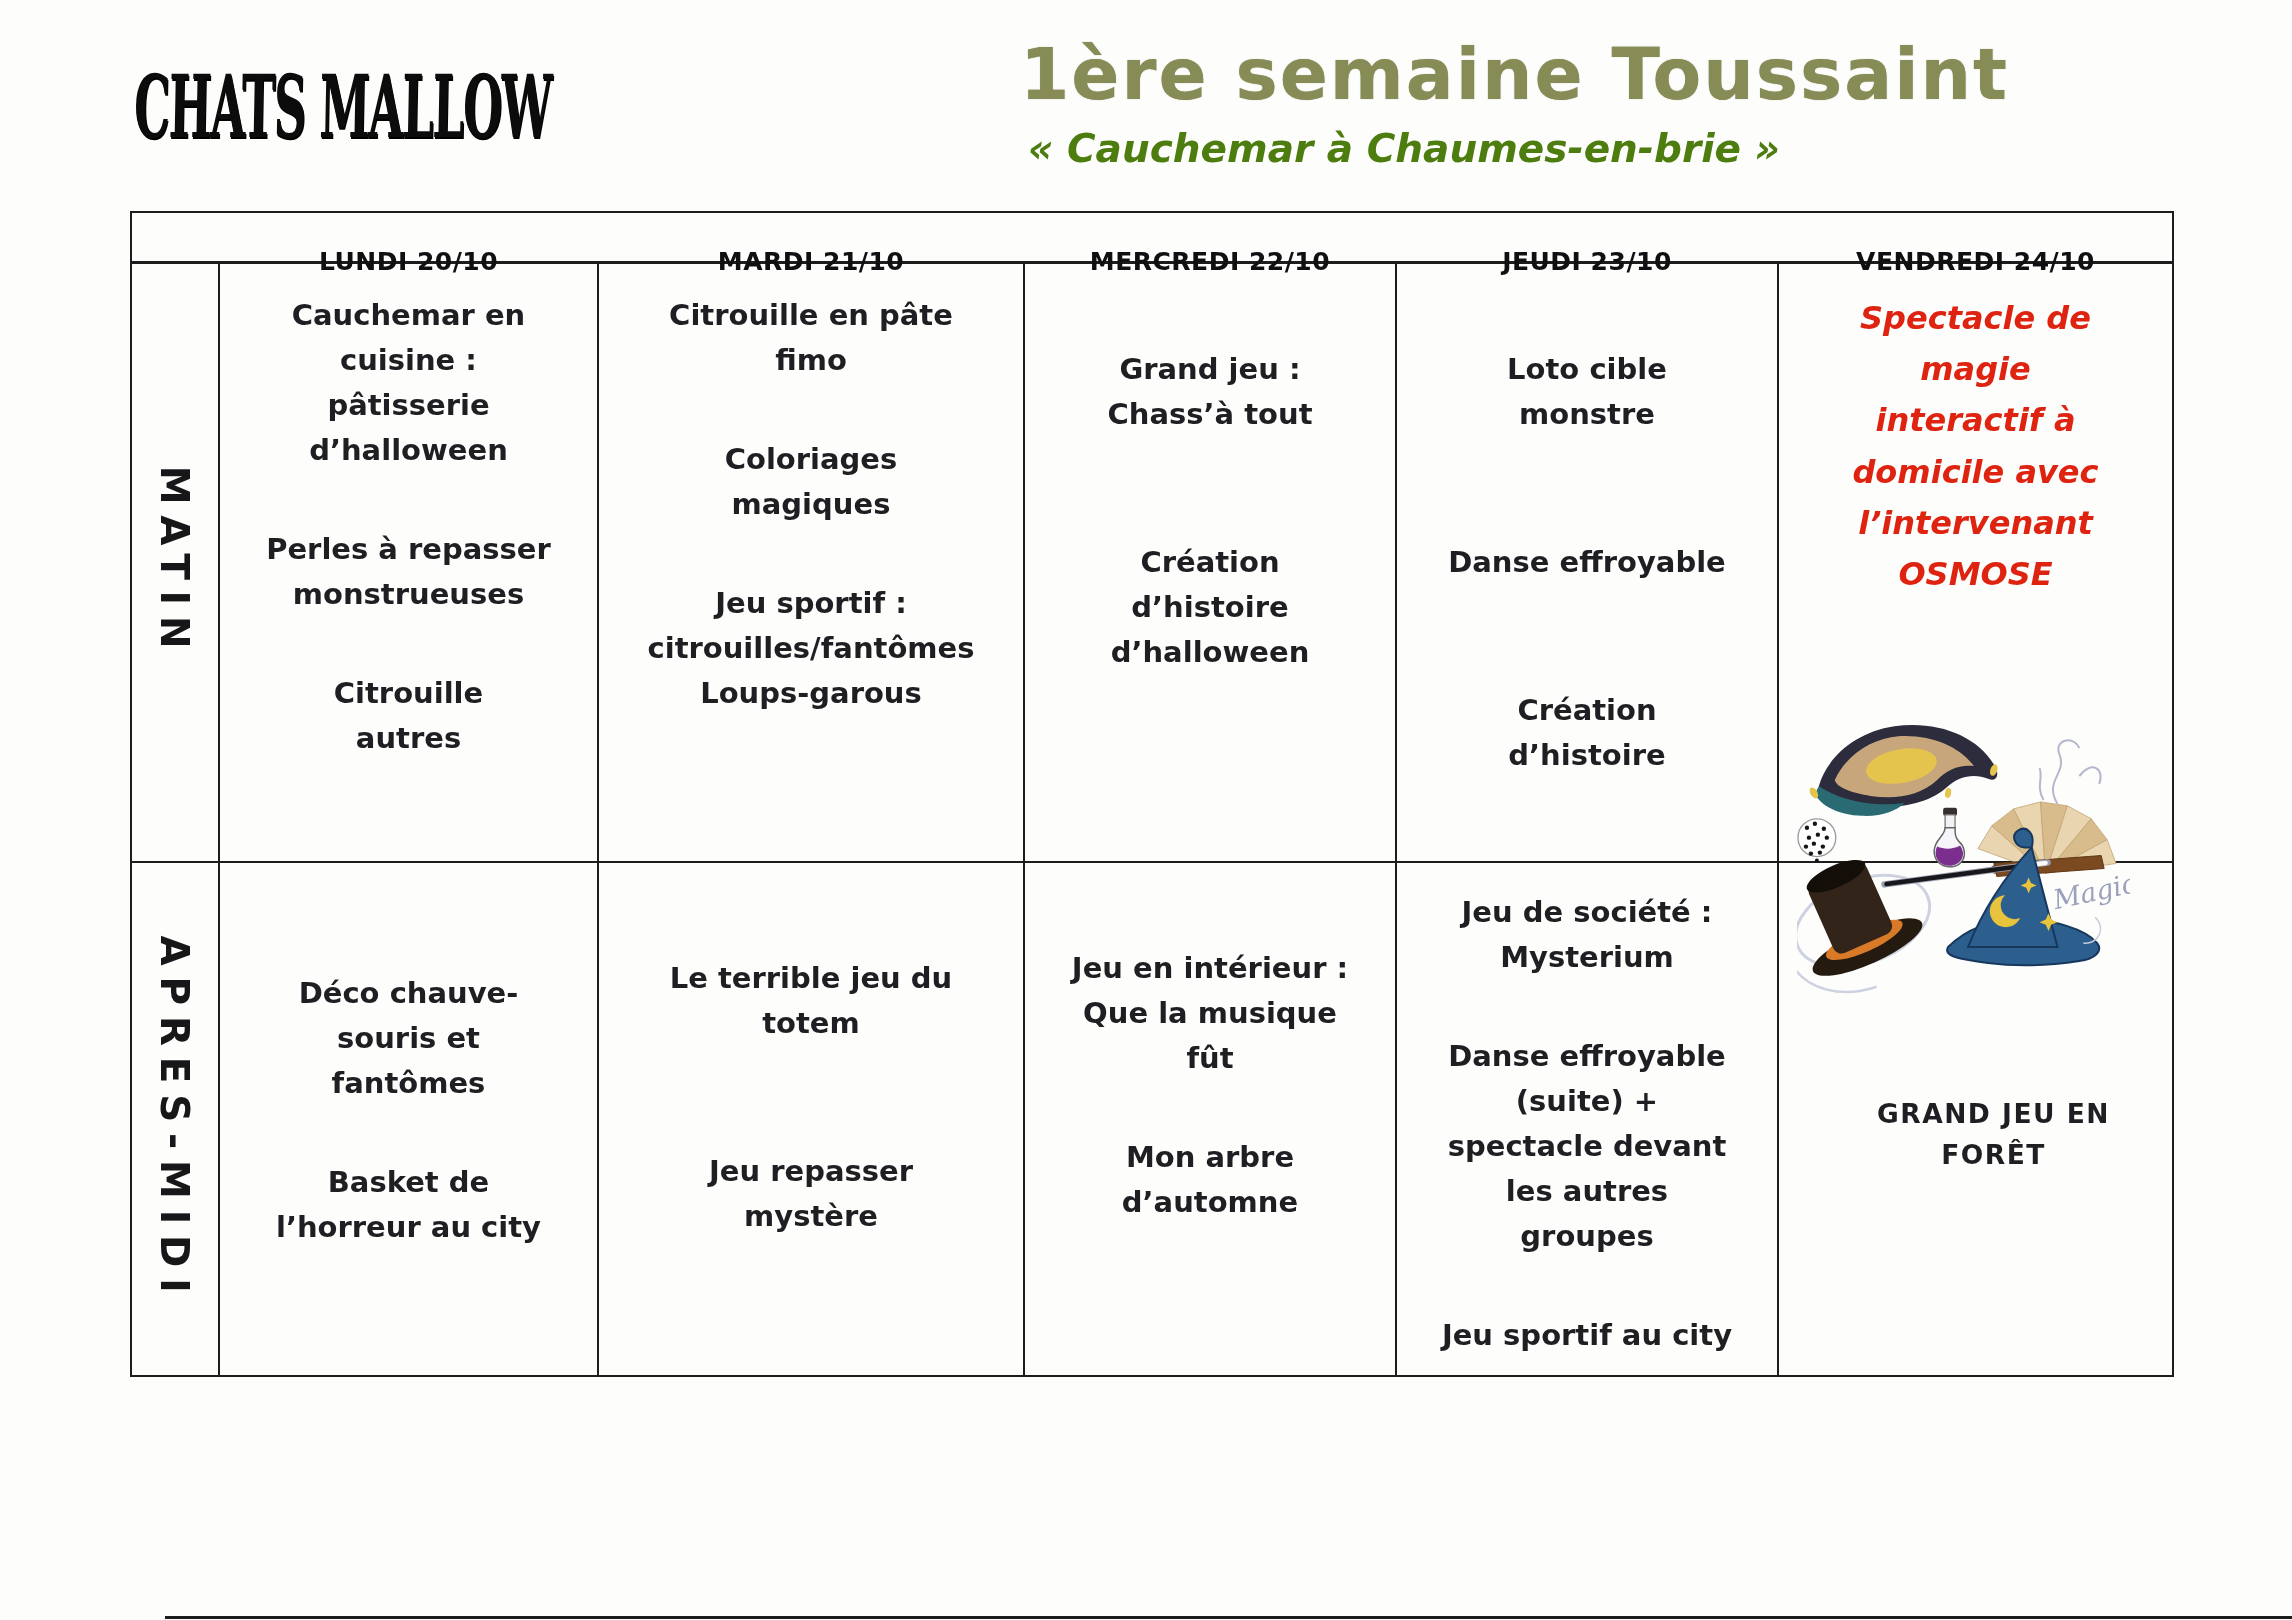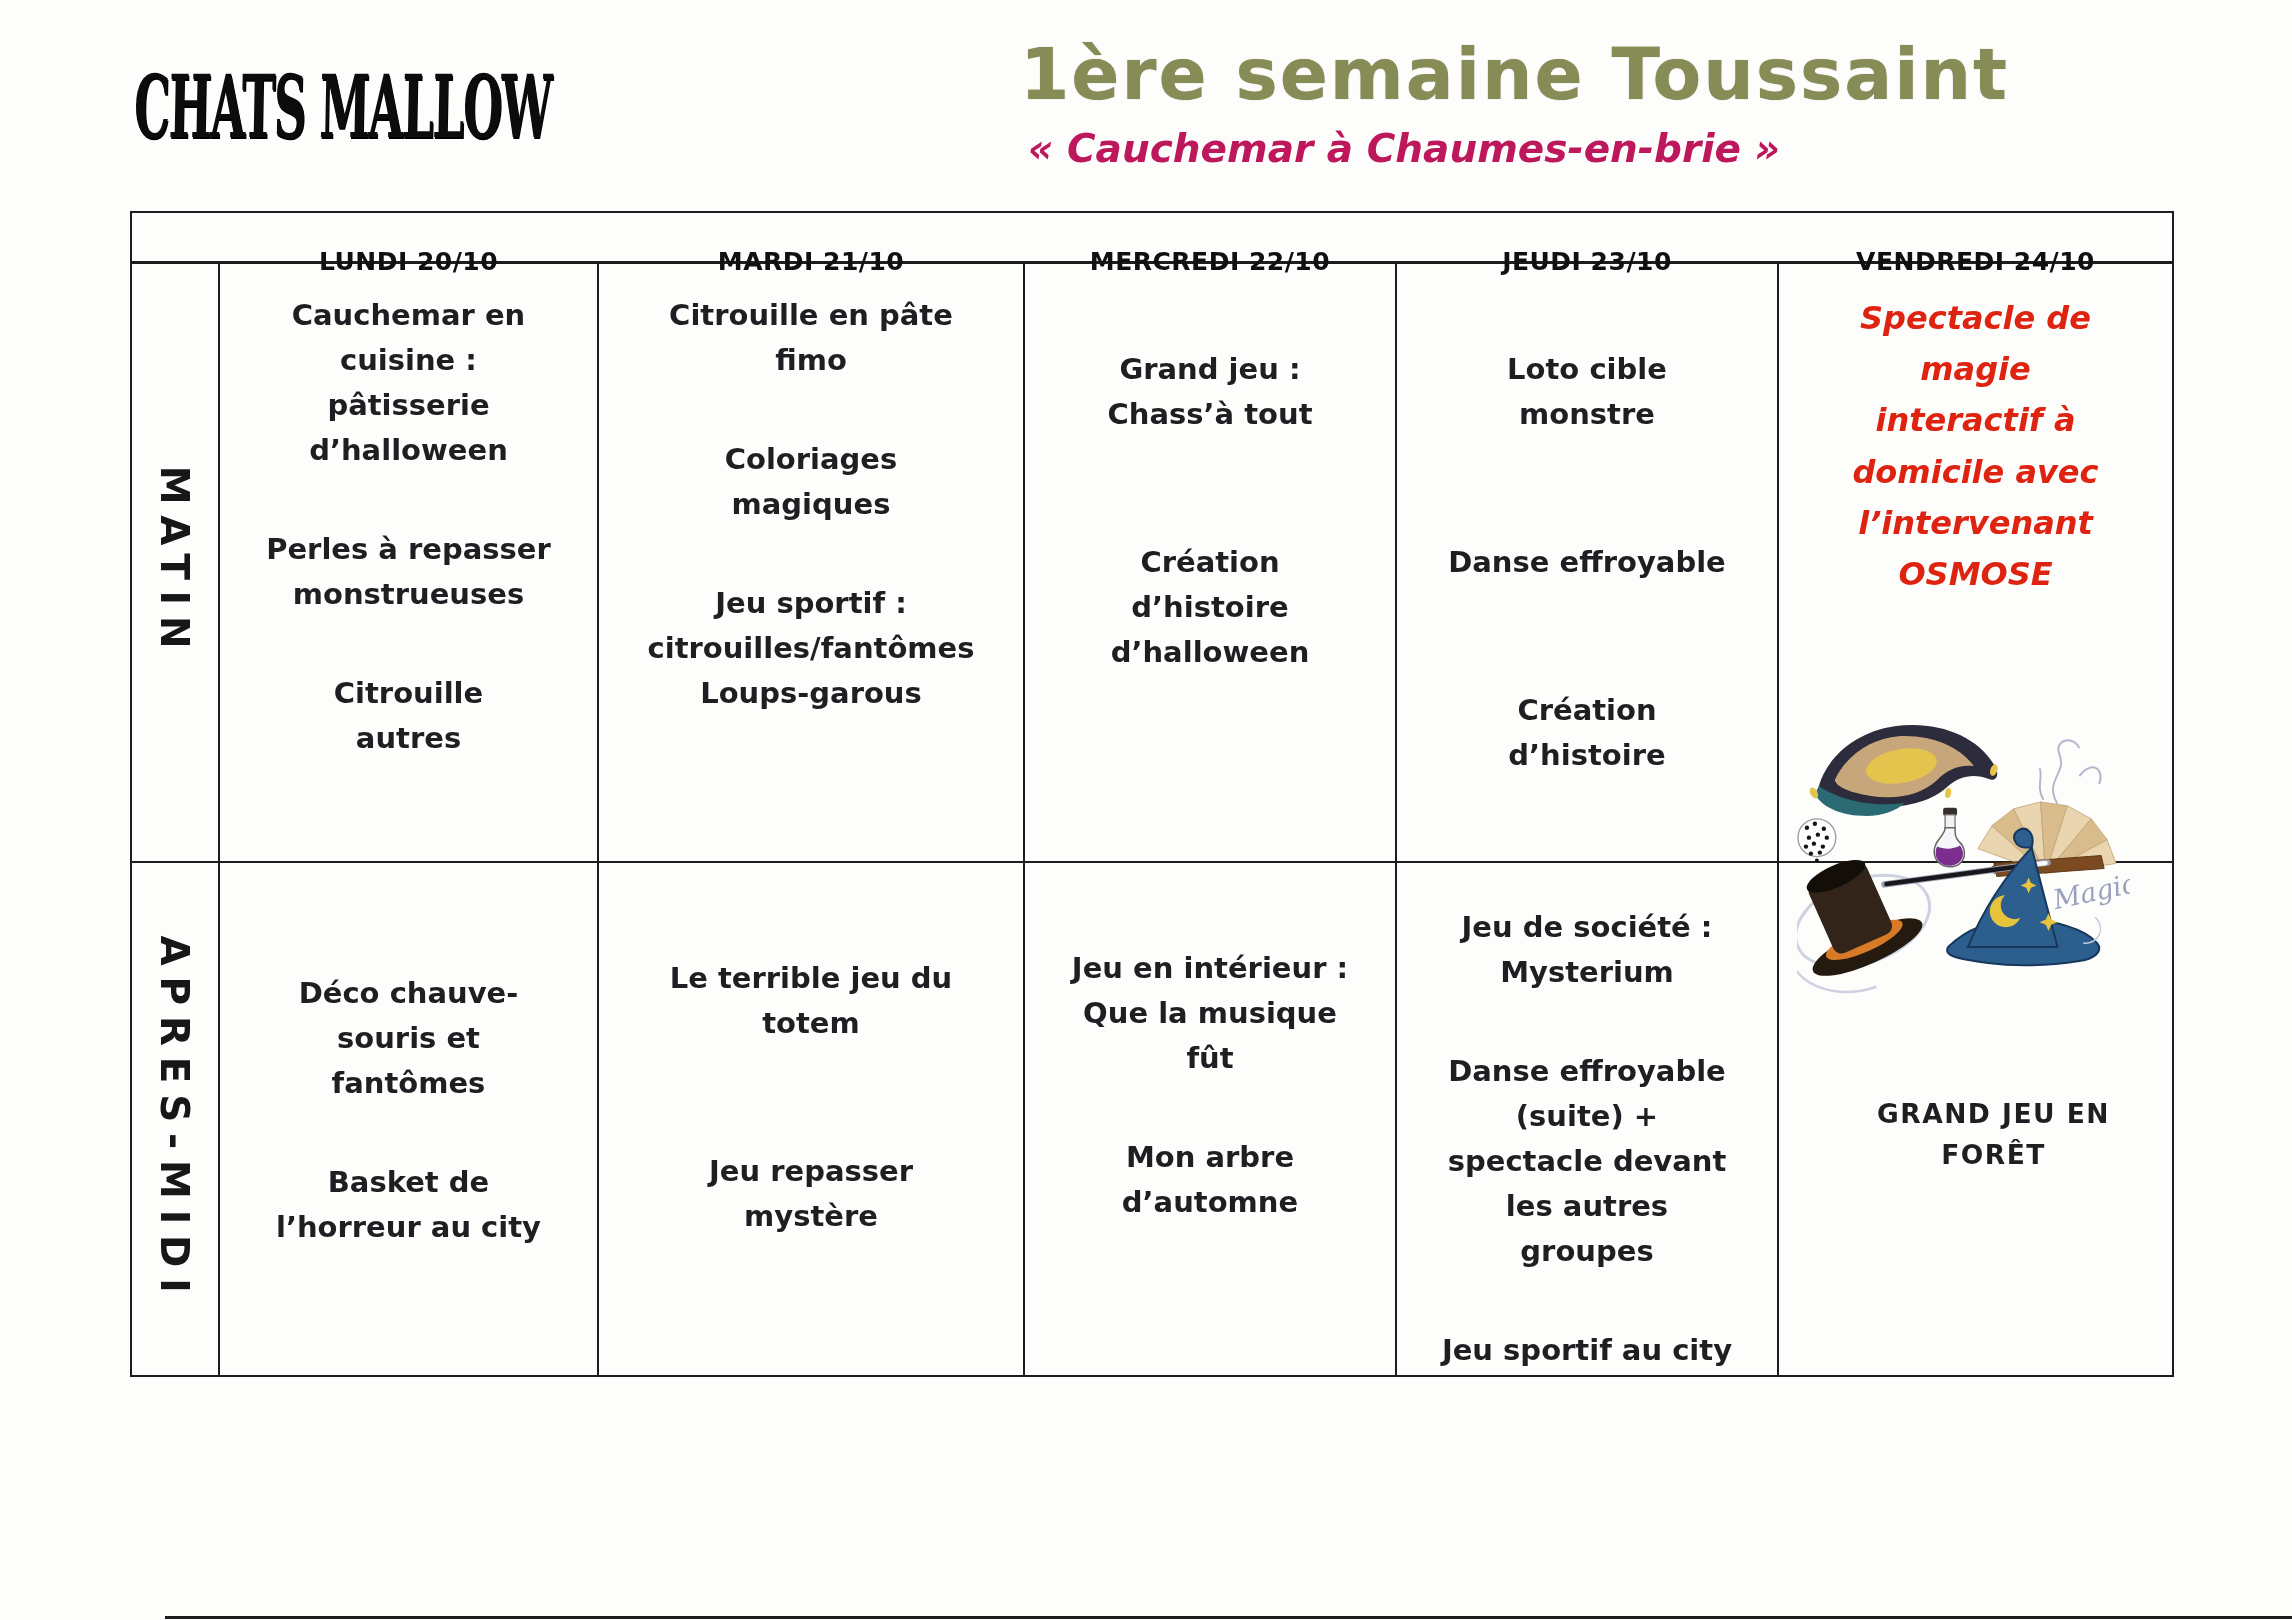--- a/index.html
+++ b/index.html
@@ -17,21 +17,21 @@
     text-shadow:1px 1px 0 #000;
   }
   .title-block { position:absolute; left:887px; top:33px; width:1255px; text-align:center; }
   .title {
     font-size:71px; font-weight:bold; letter-spacing:2px;
     color:var(--title_olive,#878b55);
     text-shadow:0 0 1px rgba(90,95,50,.6);
   }
   .subtitle {
     margin-top:9.8px; margin-right:221px;
-    font-size:39px; font-weight:bold; font-style:italic; color:#be185d;
+    font-size:39px; font-weight:bold; font-style:italic; color:#4d7c0f;
   }
   
   .tbl {
     position:absolute; left:130px; top:211px;
     display:grid;
     grid-template-columns:88px 379px 426px 372px 382px 393px;
     grid-template-rows:51px 599px 512px;
     border:2.9px solid var(--line_black,#1d1d1d);
   }
   .tbl > div {
@@ -52,21 +52,21 @@
     transform:rotate(90deg); white-space:nowrap;
     font-size:39px; font-weight:bold; letter-spacing:10.8px; color:#17171a;
   }
   .cell {
     display:flex; flex-direction:column; align-items:center;
     text-align:center; font-size:29px; font-weight:bold; line-height:1.55;
   }
   .cell p { margin:0; white-space:pre-line; }
   .cell p + p { margin-top:54px; }
   .cell p.gxl { margin-top:103px; }
-  .pt30 { padding-top:29px; }  .pt25 { padding-top:42px;align-items:center; }
+  .pt30 { padding-top:29px; }  .pt25 { padding-top:27px;align-items:center; }
   .pt85 { padding-top:83px; }  .pt95 { padding-top:93px; }
   .pt110{ padding-top:108px; } .pt235{ padding-top:230px;padding-left:36px; }
   .red  { color:var(--accent_red,#de2310); font-style:italic; font-size:32px; line-height:1.6; }
   .caps { font-size:26.5px; letter-spacing:1.5px; }
   
   .clipart { position:absolute; left:1797px; top:716px; }
   .scan-edge { position:absolute; left:165px; right:0; top:1616px; height:2.9px; background:#1c1c1c; }
 </style>
 </head>
 <body>

